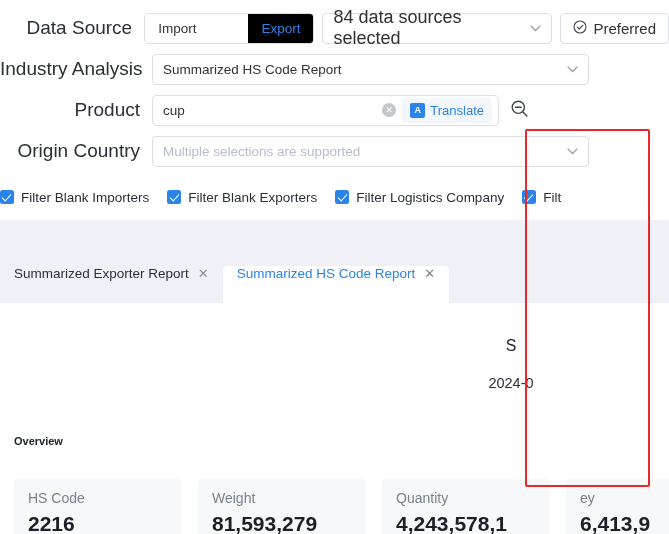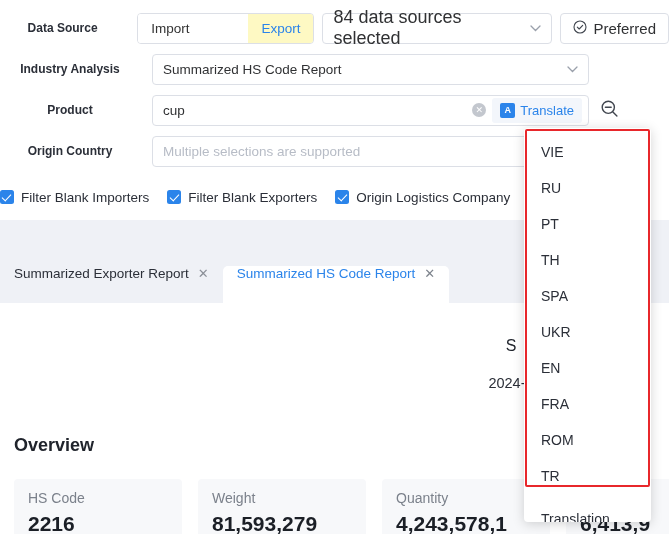--- a/index.html
+++ b/index.html
@@ -12,37 +12,37 @@
   }
   #app { position: relative; width: 669px; height: 534px; background: #fff; }
 
   
   .filter-panel {
     position: absolute; left: 0; top: 0; width: 669px; height: 216px;
     background: #ffffff; padding-top: 8px;
   }
   .frow { display: flex; align-items: center; height: 40px; margin-bottom: 1px; }
   .flabel {
-    width: 152px; text-align: center; padding-right: 12px;
-    font-size: 12px; color: #2b2f38; white-space: nowrap; font-weight: bold;
+    width: 152px; text-align: right; padding-right: 12px;
+    font-size: 19px; color: #2b2f38; white-space: nowrap;
   }
   .fctl { flex: 1; display: flex; align-items: center; height: 31px; }
 
   
   .seg-wrap { display: flex; align-items: stretch; height: 31px; }
   .seg-group {
     display: flex; border: 1px solid #dcdfe6; border-radius: 4px;
     overflow: hidden; background: #fff; height: 31px; gap: 39px;
   }
   .seg {
     display: flex; align-items: center; justify-content: center;
     padding: 0 13px; font-size: 13.5px; color: #333; cursor: pointer;
     background: #fff;
   }
-  .seg.active { background: #fef9c3; color: #2b84ea; margin-left: 7px; }
+  .seg.active { background: #000000; color: #2b84ea; }
   .src-select {
     display: flex; align-items: center; justify-content: space-between;
     width: 230px; height: 31px; margin-left: 8px;
     border: 1px solid #dcdfe6; border-radius: 4px; background: #fff;
     padding: 0 10px; font-size: 18px; color: #303133; cursor: pointer;
   }
   .pref-btn {
     display: flex; align-items: center; gap: 6px; height: 31px;
     margin-left: 8px; padding: 0 12px;
     border: 1px solid #dcdfe6; border-radius: 4px; background: #fff;
@@ -53,21 +53,21 @@
     height: 31px; width: 437px;
     border: 1px solid #dcdfe6; border-radius: 4px; background: #fff;
     padding: 0 10px; font-size: 13.5px; color: #303133;
   }
   .wide-input.ghost .val { color: #b7bcc6; }
   .chev { color: #9aa0ab; font-size: 11px; line-height: 1; }
 
   
   .prod-field {
     position: relative; display: flex; align-items: center;
-    height: 31px; width: 437px;
+    height: 31px; width: 347px;
     border: 1px solid #dcdfe6; border-radius: 4px; background: #fff;
     padding: 0 6px 0 10px; font-size: 13.5px; color: #303133;
   }
   .prod-field .val { flex: 1; }
   .clear-ic {
     width: 14px; height: 14px; border-radius: 50%; background: #c3c7ce;
     color: #fff; font-size: 9px; line-height: 14px; text-align: center;
     cursor: pointer; margin-right: 6px; flex: none;
   }
   .translate-btn {
@@ -128,21 +128,21 @@
   .rep-head {
     position: absolute; right: 8px; top: 34px; width: 300px;
     text-align: center; font-size: 16px; color: #20242c;
   }
   .rep-date {
     position: absolute; right: 8px; top: 72px; width: 300px;
     text-align: center; font-size: 14.5px; color: #2b2f38;
   }
   .ov-title {
     position: absolute; left: 14px; top: 132px;
-    font-size: 18px; font-weight: bold; color: #20242c;
+    font-size: 11px; font-weight: bold; color: #20242c;
   }
   .cards { position: absolute; left: 14px; top: 176px; display: flex; gap: 16px; }
   .card {
     width: 168px; height: 70px; background: #f7f8fa; border-radius: 4px;
     padding: 11px 0 0 14px; flex: none;
   }
   .card .k { font-size: 14px; color: #7b818b; margin-bottom: 6px; }
   .card .v { font-size: 21px; font-weight: bold; color: #1b1f26; white-space: nowrap; }
 
   
@@ -257,21 +257,21 @@
       <label class="cb">
         <span class="cbbox"></span>
         <span class="cblabel">Filter Blank Importers</span>
       </label>
       <label class="cb">
         <span class="cbbox"></span>
         <span class="cblabel">Filter Blank Exporters</span>
       </label>
       <label class="cb">
         <span class="cbbox"></span>
-        <span class="cblabel">Origin Logistics Company</span>
+        <span class="cblabel">Filter Logistics Company</span>
       </label>
       <label class="cb">
         <span class="cbbox"></span>
         <span class="cblabel">Filt</span>
       </label>
     </div>
   </div>
 
   <div class="band"></div>
 
@@ -304,30 +304,15 @@
         <div class="k">Quantity</div>
         <div class="v">4,243,578,1</div>
       </div>
       <div class="card">
         <div class="k">ey</div>
         <div class="v">6,413,9</div>
       </div>
     </div>
   </div>
 
-  <div class="lang-pop">
-    <div class="lang-list">
-      <div class="lang-item">VIE</div>
-      <div class="lang-item">RU</div>
-      <div class="lang-item">PT</div>
-      <div class="lang-item">TH</div>
-      <div class="lang-item">SPA</div>
-      <div class="lang-item">UKR</div>
-      <div class="lang-item">EN</div>
-      <div class="lang-item">FRA</div>
-      <div class="lang-item">ROM</div>
-      <div class="lang-item">TR</div>
-      <div class="lang-item footer">Translation</div>
-    </div>
-  </div>
   <div class="red-box"></div>
 
 </div>
 
 </body></html>

